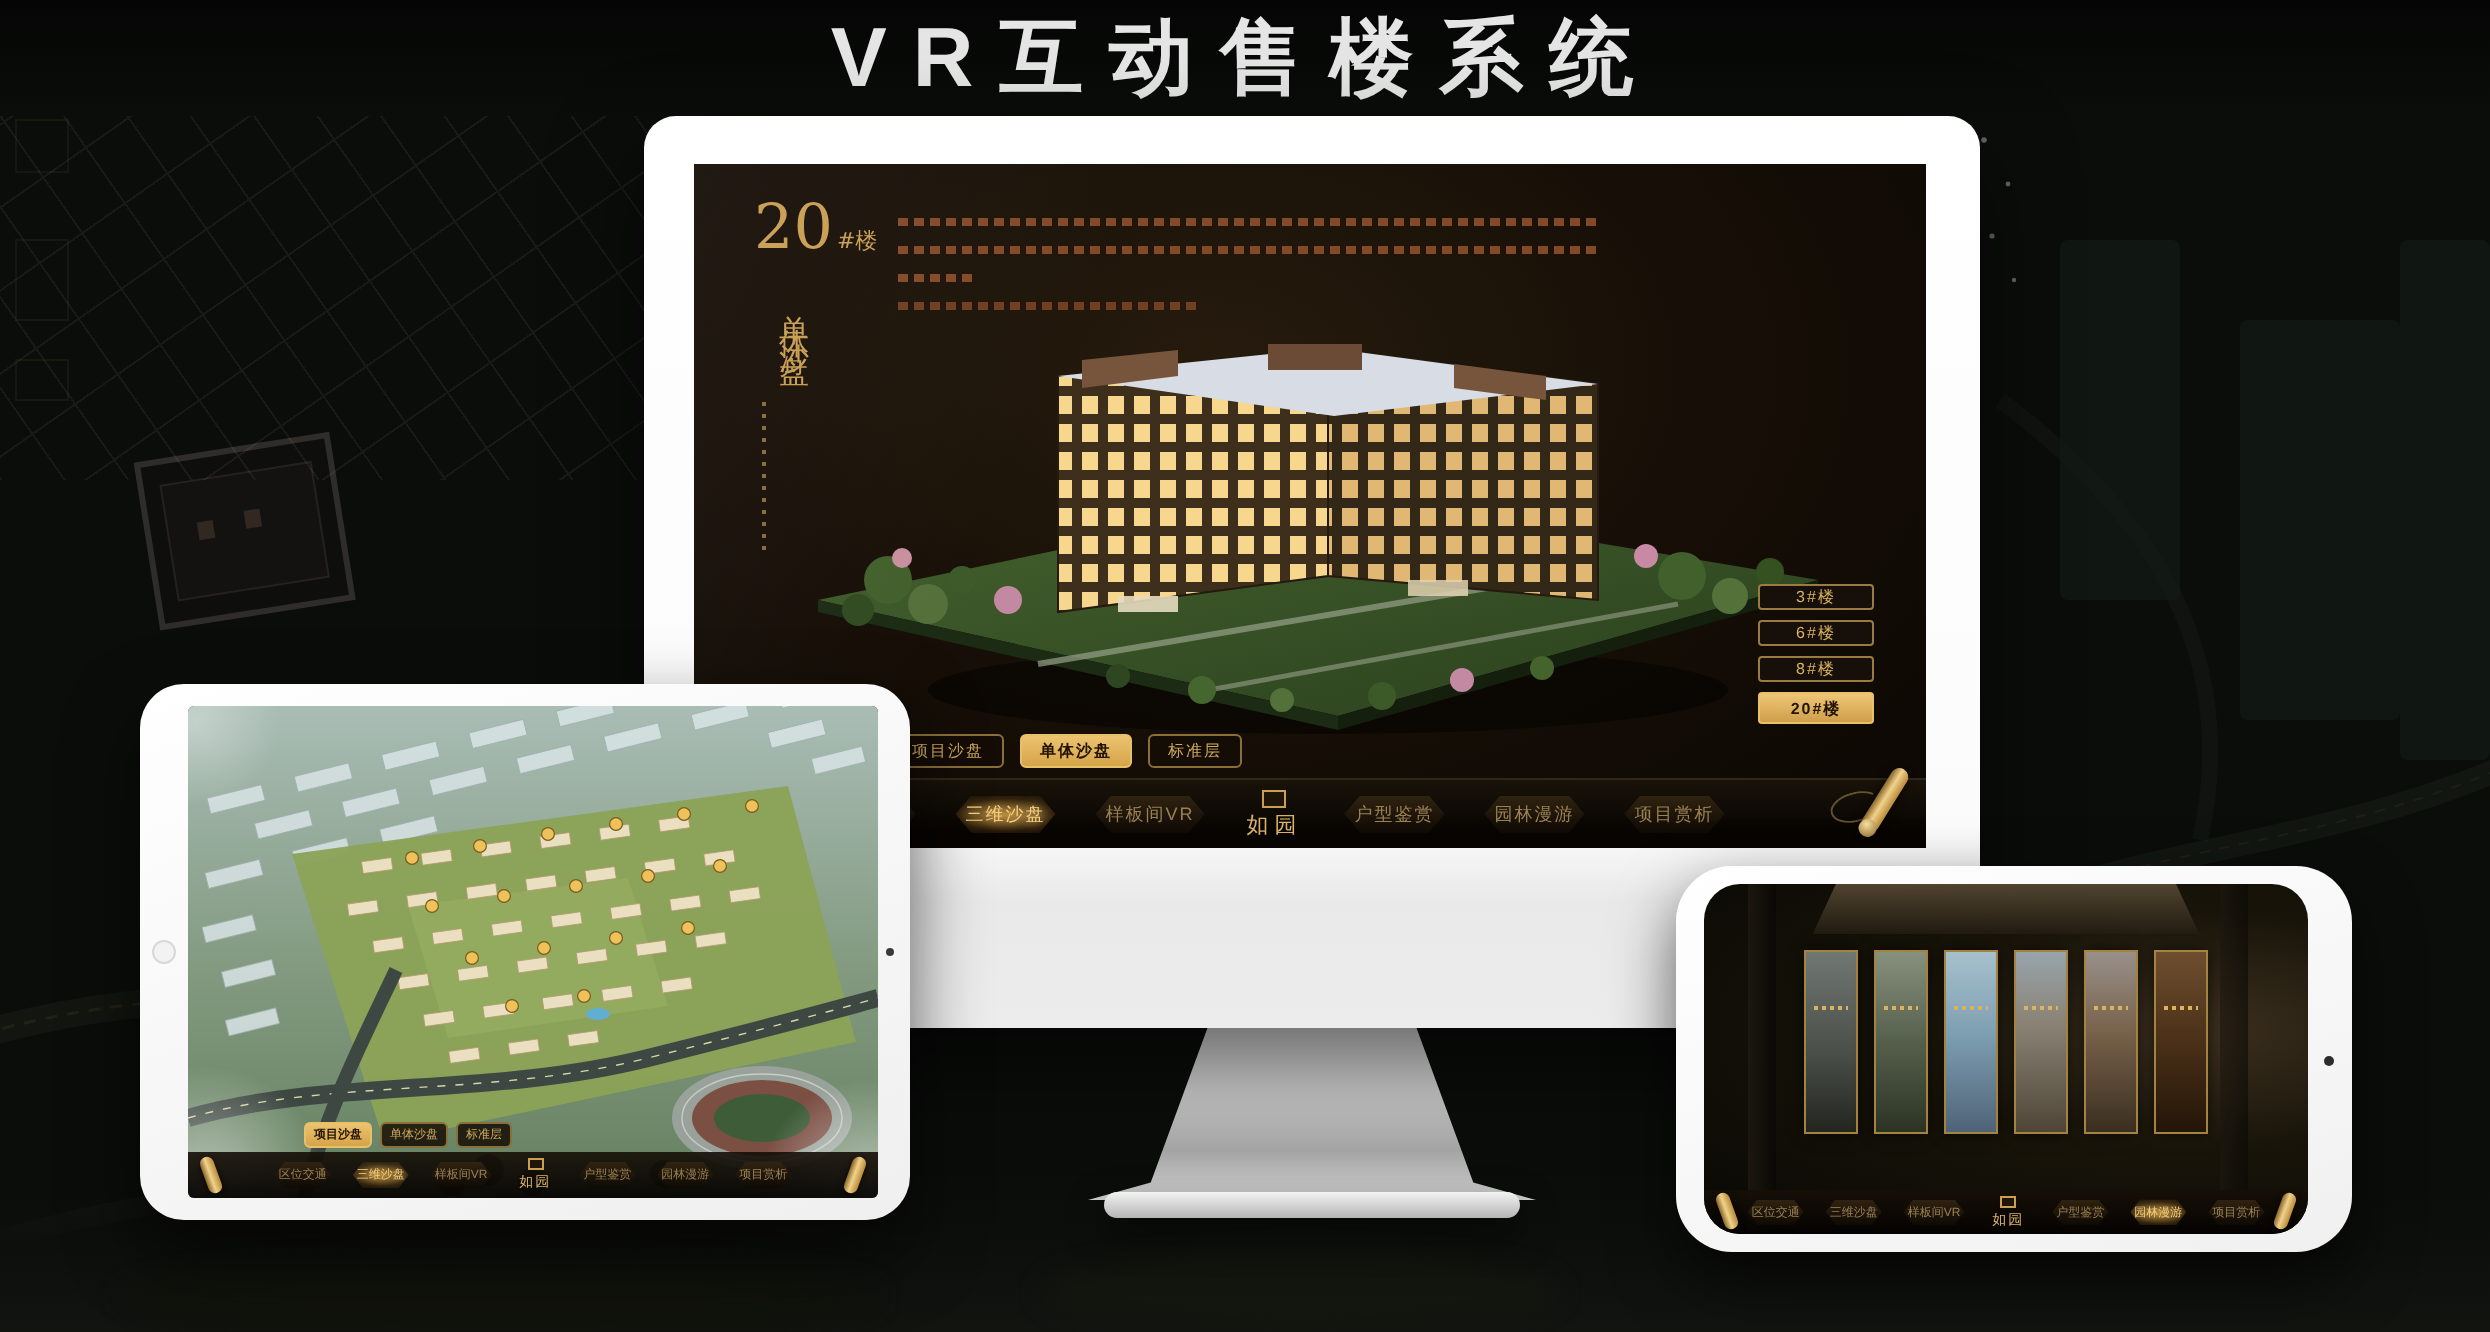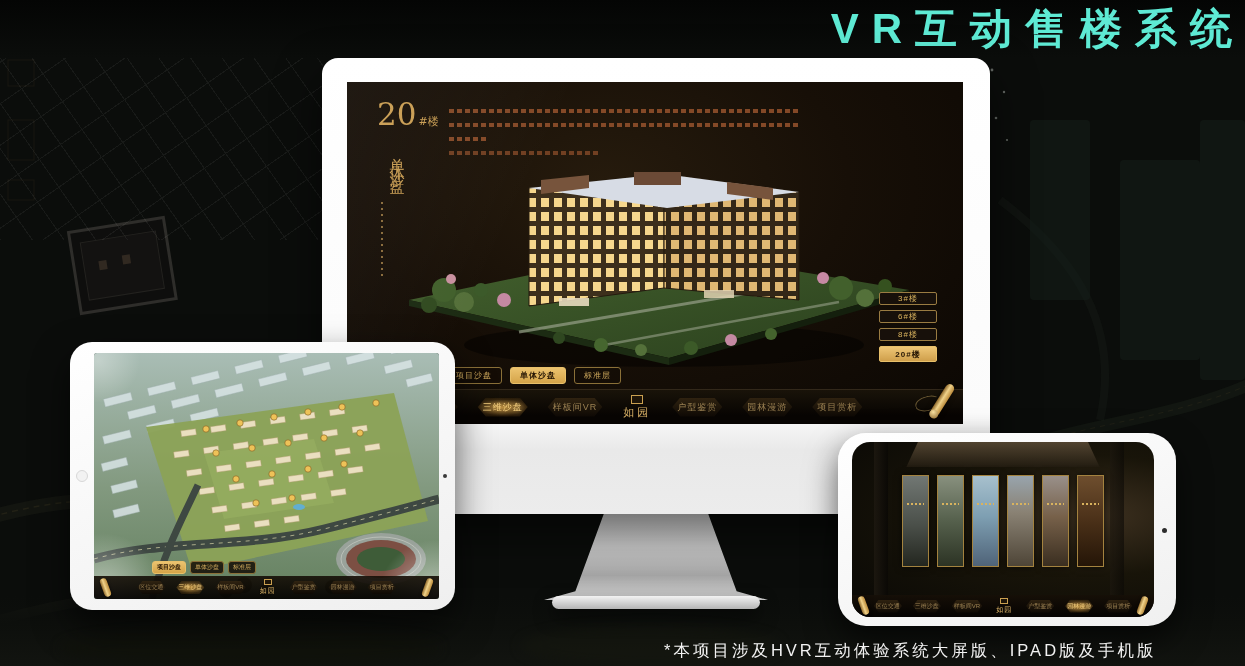--- a/index.html
+++ b/index.html
@@ -12,21 +12,21 @@
   .bg-grid { position:absolute; left:0; top:0; width:340px; height:240px; opacity:.05;
     background:repeating-linear-gradient(55deg,#fff 0 1px,transparent 1px 26px),
                repeating-linear-gradient(-35deg,#fff 0 1px,transparent 1px 34px); }
   .bg-topband { position:absolute; left:0; top:0; right:0; height:58px; background:linear-gradient(180deg,#040504,#0b0d0b); }
   .desk { position:absolute; left:0; bottom:0; right:0; height:70px;
     background:linear-gradient(180deg, rgba(10,12,10,0) 0%, #0d0f0c 40%, #121410 100%); }
   .blob { position:absolute; border-radius:50%; filter:blur(6px); }
 
   
   .main-title { position:absolute; top:0; left:0; right:0; height:57px; line-height:57px;
-    text-align:right; color:#5eead4; font-size:42px; font-weight:bold; letter-spacing:13px; }
+    text-align:center; color:#e5e5e5; font-size:42px; font-weight:bold; letter-spacing:13px; }
   .footnote { position:absolute; left:664px; top:640px; color:#f2f2f2; font-size:16.5px;
     letter-spacing:3px; white-space:nowrap; }
 
   
   .monitor { position:absolute; left:322px; top:58px; width:668px; height:456px;
     background:linear-gradient(180deg,#ffffff 0%,#fbfbfb 78%,#e9e9e9 86%,#ececec 100%);
     border-radius:16px; box-shadow:0 20px 45px rgba(0,0,0,.6); }
   .m-stand { position:absolute; left:544px; top:512px; width:224px; height:88px;
     background:linear-gradient(180deg,#efefef 0%,#d6d6d6 38%,#a6a6a6 72%,#d2d2d2 100%);
     clip-path:polygon(27% 0,73% 0,86% 90%,100% 100%,0 100%,14% 90%); }
@@ -453,14 +453,13 @@
           </span>
           <span class="nav-item">户型鉴赏</span>
           <span class="nav-item active">园林漫游</span>
           <span class="nav-item">项目赏析</span>
         </div>
       <div class="scroll-end left" style="bottom:2px; top:auto;"></div>
       <div class="scroll-end right" style="bottom:2px; top:auto;"></div>
     </div>
   </div>
 
-  <div class="footnote">*本项目涉及HVR互动体验系统大屏版、IPAD版及手机版</div>
 </div>
 
 </body></html>

